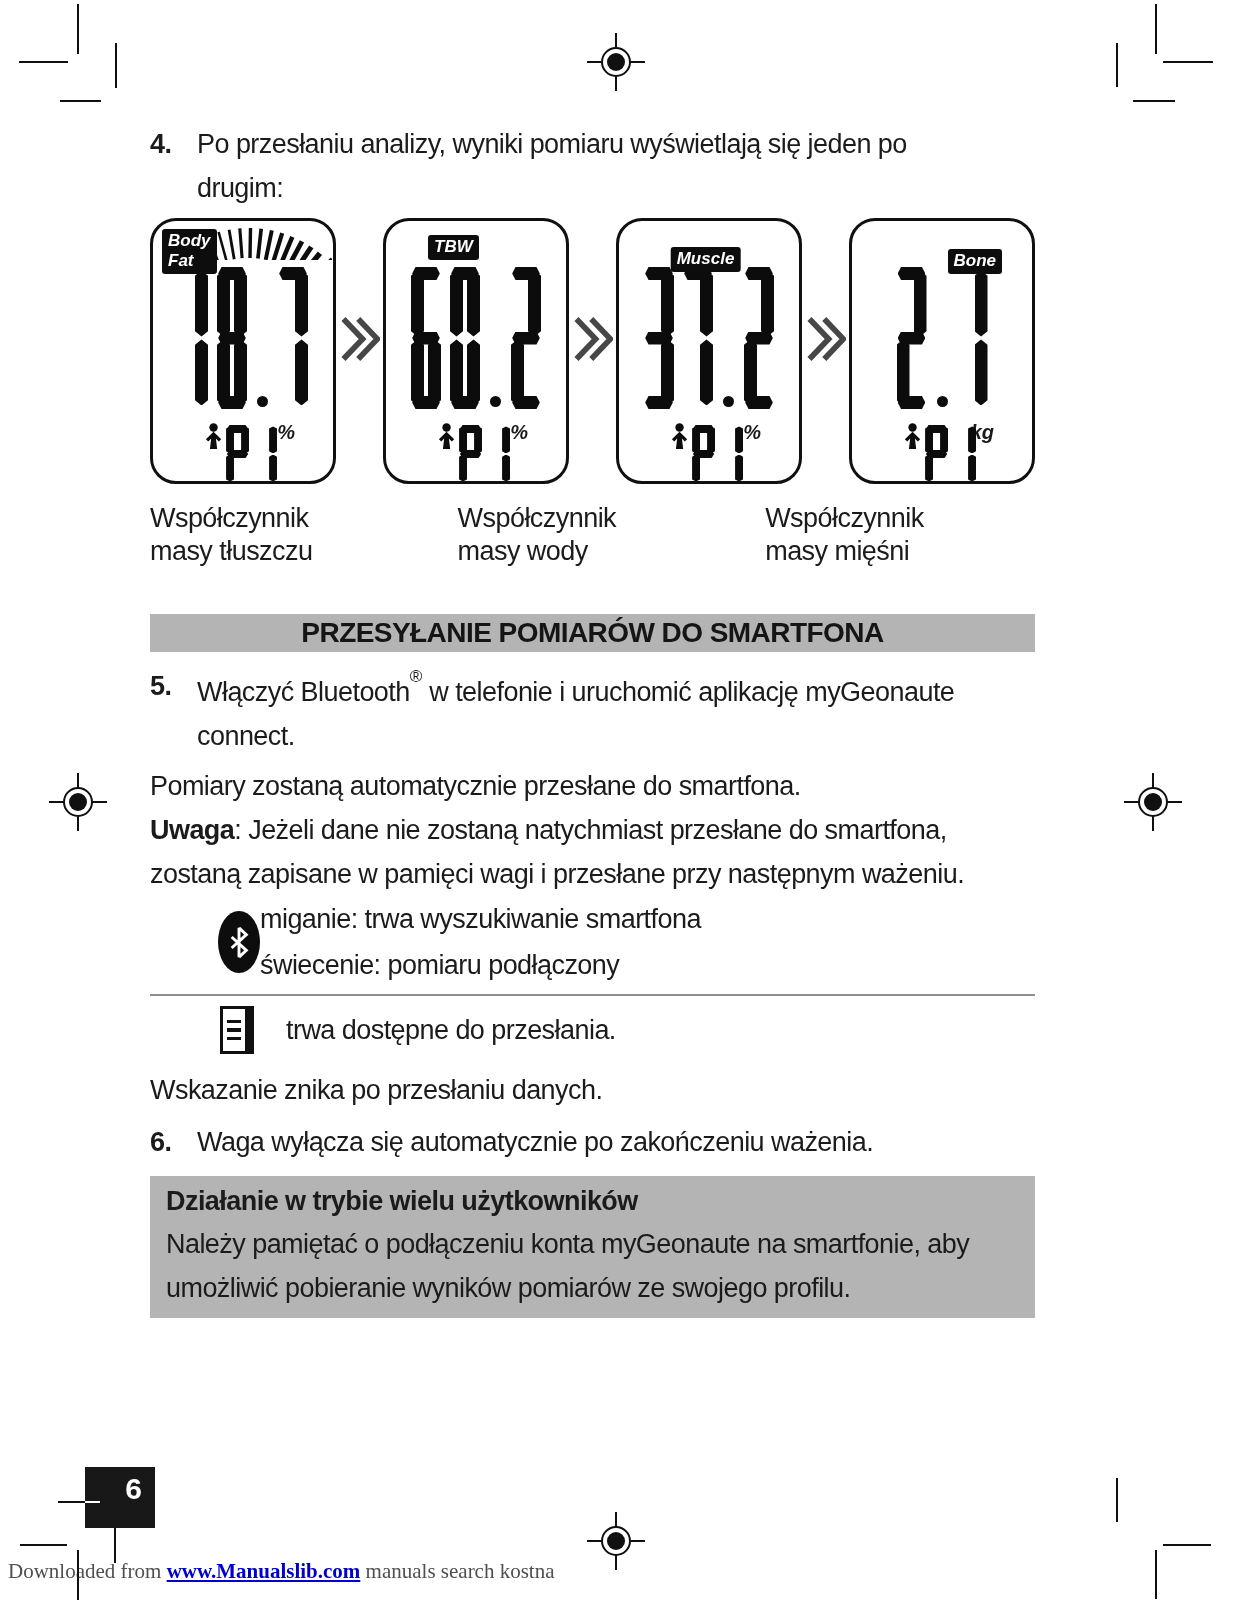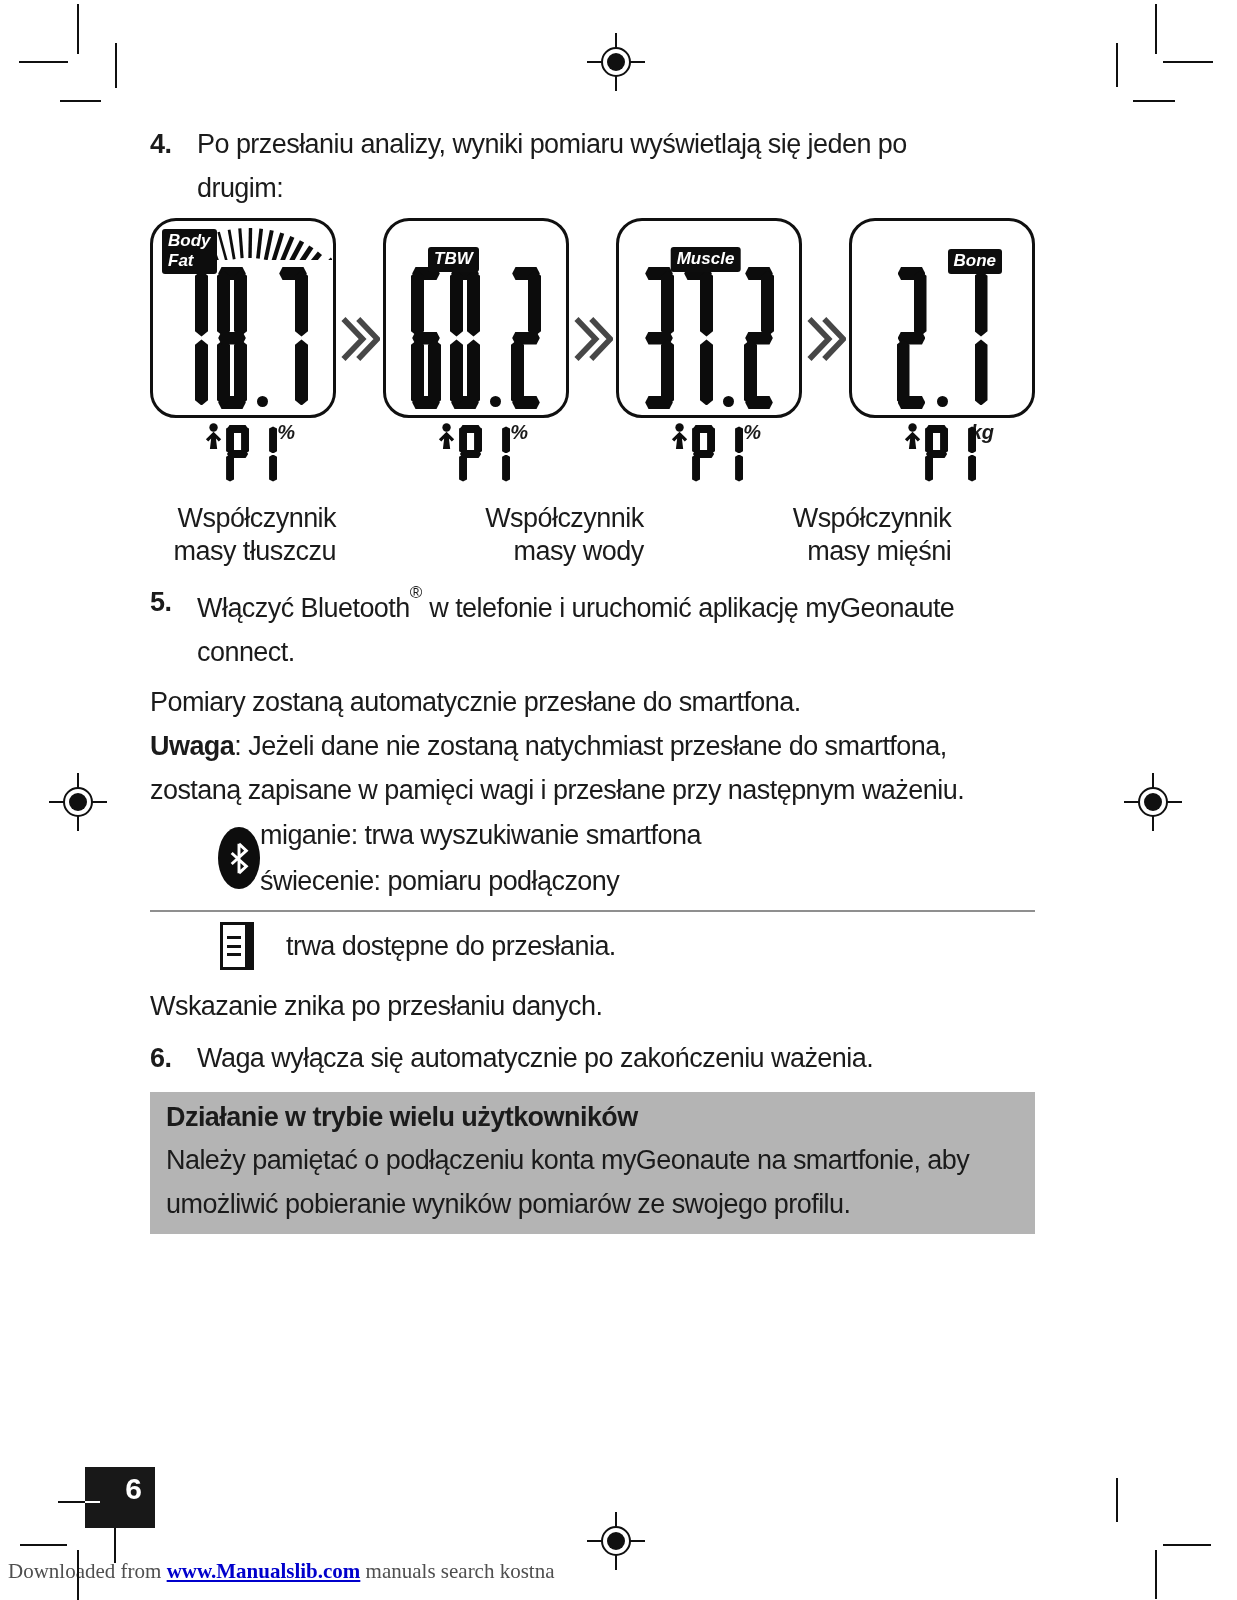--- a/index.html
+++ b/index.html
@@ -11,27 +11,27 @@
   
   .step{display:flex;}
   .step-num{width:47px;flex:none;font-weight:bold;}
   .step-body{white-space:pre;}
   p{margin:0;white-space:pre;}
   .b{font-weight:bold;}
   sup.reg{font-size:17px;position:relative;top:-9px;letter-spacing:0;}
 
   
   .displays-row{margin-top:8px;height:270px;display:flex;justify-content:space-between;}
-  .lcd{position:relative;width:186px;height:200px;box-sizing:border-box;background:#fff;
+  .lcd{position:relative;width:186px;height:266px;box-sizing:border-box;background:#fff;
        border:3px solid #101010;border-radius:26px;flex:none;}
   .tag{position:absolute;background:#0d0d0d;color:#fff;font-style:italic;font-weight:bold;
        font-size:17px;line-height:20px;padding:2px 6px 3px;white-space:pre;z-index:2;
        border-radius:3px;letter-spacing:0;}
   .tag.left-high{left:9px;top:8px;}
-  .tag.left{left:42px;top:26px;}
+  .tag.left{left:42px;top:14px;}
   .tag.center{left:50%;top:26px;transform:translateX(-55%);}
   .tag.right{right:30px;top:28px;}
   .fan{position:absolute;left:36px;top:3px;width:143px;height:36px;z-index:1;}
   .value-wrap{position:absolute;top:46px;left:0;right:0;display:flex;justify-content:center;}
   .unit{position:absolute;top:189px;right:38px;font-weight:bold;font-style:italic;
         font-size:20px;letter-spacing:0;}
   .user{position:absolute;top:204px;left:50%;transform:translateX(-54%);
         display:flex;align-items:flex-start;gap:2px;}
   .person{width:21px;height:27px;margin-top:-2px;}
 
@@ -48,21 +48,21 @@
      clip-path:polygon(50% 0,100% 8%,100% 92%,50% 100%,0 92%,0 8%);}
   .sg.f{left:0;top:2.5%}.sg.b{right:0;top:2.5%}
   .sg.e{left:0;bottom:2.5%}.sg.c{right:0;bottom:2.5%}
   .dot{width:11px;height:11px;border-radius:50%;background:#0c0c0c;margin:0 1px 2px;flex:none;}
 
   .chev{width:46px;flex:none;display:flex;justify-content:center;}
   .chev svg{width:40px;height:58px;margin-top:92px;}
 
   
   .labels-row{margin-top:14px;display:flex;justify-content:space-between;min-height:66px;}
-  .lab{width:186px;flex:none;text-align:right;white-space:pre;font-size:27px;line-height:33px;}
+  .lab{width:186px;flex:none;text-align:left;white-space:pre;font-size:27px;line-height:33px;}
   .lab.single{padding-top:15px;}
   .labsp{width:46px;flex:none;}
 
   
   .section-bar{margin-top:46px;height:38px;line-height:38px;background:var(--bar-bg,#b4b4b4);
       text-align:center;font-weight:bold;font-size:28px;color:#151515;}
   .gray-box{margin-top:12px;background:var(--box-bg,#b4b4b4);padding:4px 14px 8px 16px;}
   .gb-title{font-weight:bold;line-height:42px;}
   .gb-body{white-space:pre;}
 
@@ -380,20 +380,21 @@
 masy tłuszczu</div>
         <div class="labsp"></div>
         <div class="lab">Współczynnik
 masy wody</div>
         <div class="labsp"></div>
         <div class="lab">Współczynnik
 masy mięśni</div>
         <div class="labsp"></div>
       </div>
 
+    <div class="section-bar">PRZESYŁANIE POMIARÓW DO SMARTFONA</div>
 
     <div class="step step-sp" style="margin-top:12px">
       <span class="step-num">5.</span>
       <div class="step-body"><span>Włączyć Bluetooth</span><sup class="reg">®</sup><span> w telefonie i uruchomić aplikację myGeonaute
 connect.</span></div>
     </div>
 
     <p class="para-sp" style="margin-top:6px">Pomiary zostaną automatycznie przesłane do smartfona.</p>
 
     <p><span class="b">Uwaga</span><span>: Jeżeli dane nie zostaną natychmiast przesłane do smartfona,

